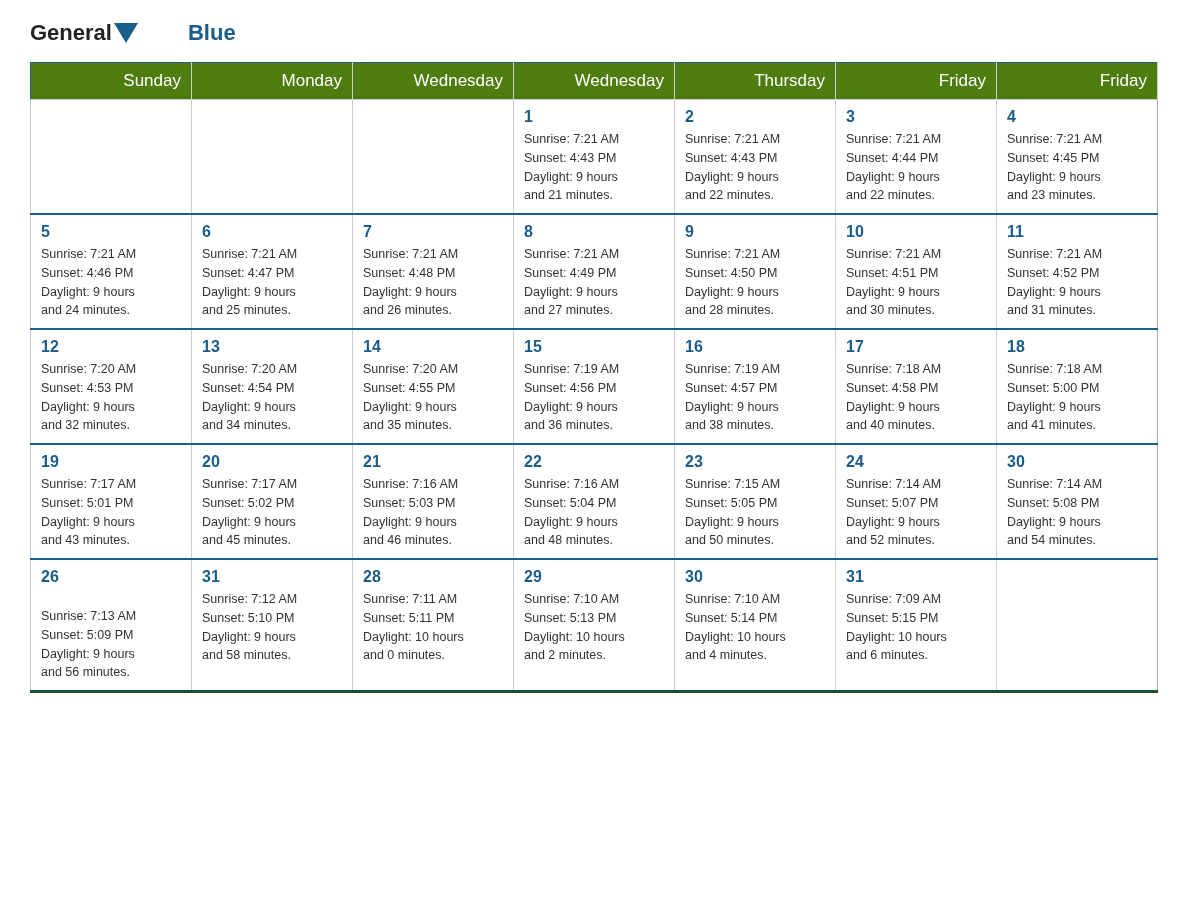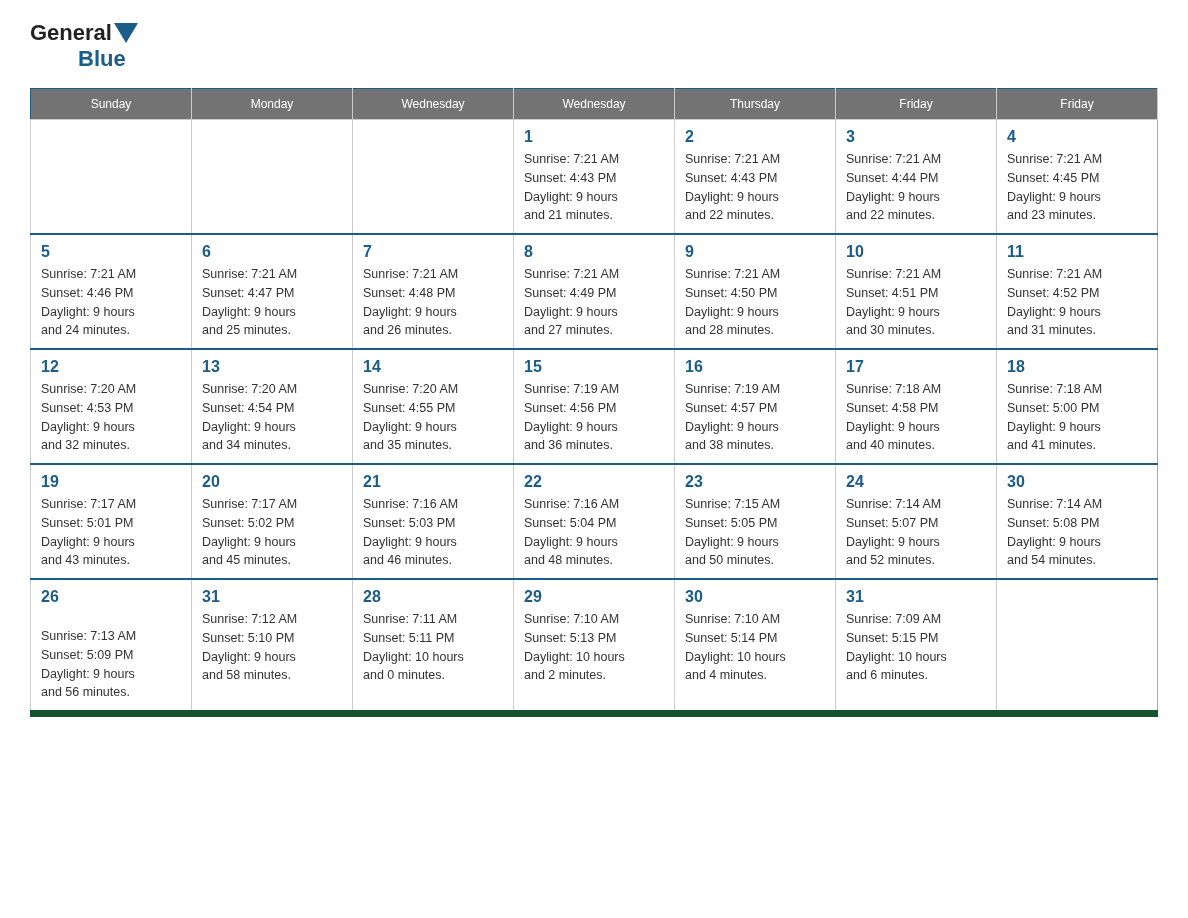--- a/index.html
+++ b/index.html
@@ -11,21 +11,21 @@
       padding: 20px 30px;
     }
     .header {
       display: flex;
       justify-content: space-between;
       align-items: flex-start;
       margin-bottom: 16px;
     }
     .logo {
       display: flex;
-      flex-direction: column;
+      flex-direction: row;
       align-items: flex-start;
     }
     .logo-text {
       display: flex;
       align-items: center;
       font-size: 22px;
       font-weight: bold;
       color: #222;
     }
     .logo-general { color: #222; }
@@ -56,26 +56,26 @@
       font-size: 20px;
       color: #444;
       margin-top: 4px;
     }
     .calendar {
       width: 100%;
       border-collapse: collapse;
       border: 1px solid #aaa;
     }
     .calendar th {
-      background: #737373;
+      background: #4d7c0f;
       color: #fff;
-      font-size: 12px;
+      font-size: 17px;
       font-weight: normal;
       padding: 8px 10px;
-      text-align: center;
+      text-align: right;
       border: 1px solid #1a5c8a;
     }
     .calendar td {
       vertical-align: top;
       padding: 8px 10px;
       border: 1px solid #ccc;
       width: calc(100% / 7);
       font-size: 13px;
       color: #333;
       min-height: 100px;
@@ -97,21 +97,21 @@
     }
     tr:not(:last-child) td {
       border-bottom: 2px solid #1a5c8a;
     }
     
     .calendar td, .calendar th {
       border-right: 1px solid #ccc;
       border-bottom: 1px solid #ccc;
     }
     .calendar tr td:last-child { border-right: 1px solid #aaa; }
-    .calendar tr:last-child td { border-bottom: 7px solid #14532d; }
+    .calendar tr:last-child td { border-bottom: 3px solid #14532d; }
     
     .row-sep td {
       border-top: 2px solid #1a5c8a !important;
     }
   </style>
 </head>
 <body>
 
 <div class="header">
   <div class="logo">

